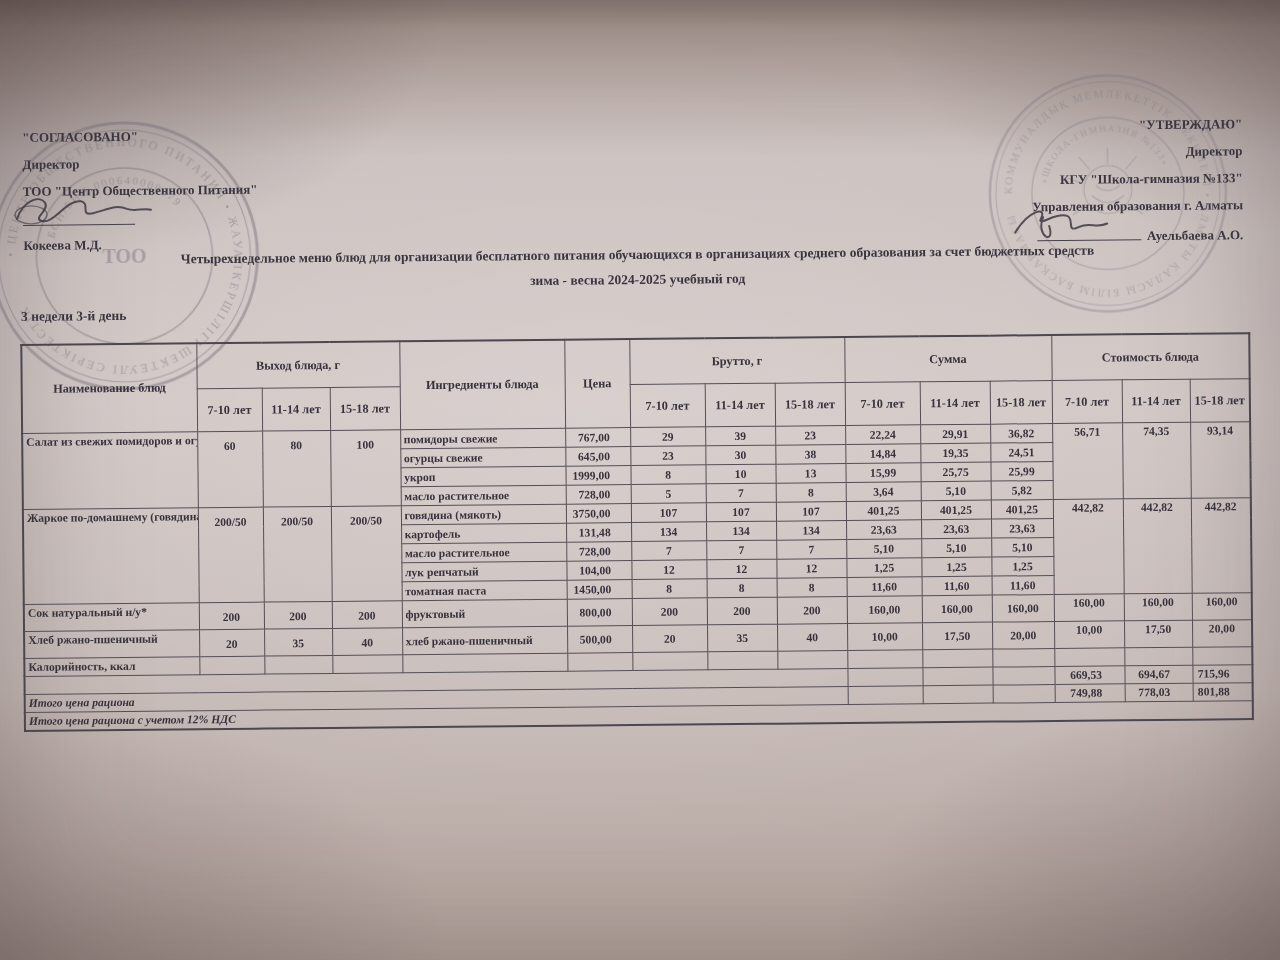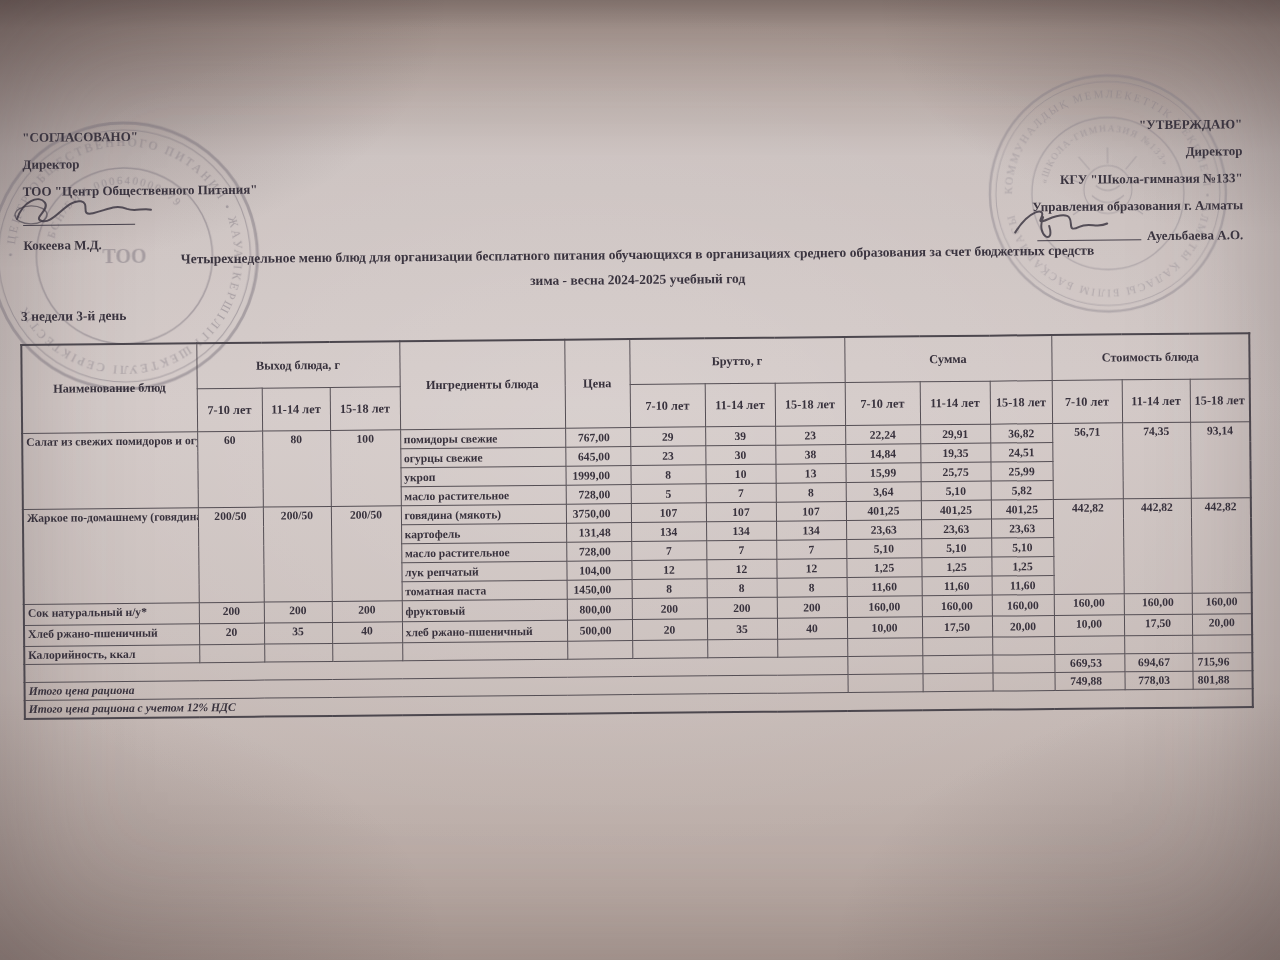--- a/index.html
+++ b/index.html
@@ -44,21 +44,21 @@
   }
   .menu-table th,.menu-table td{
     border:1px solid #554f55;padding:0 3px;overflow:hidden;
   }
   .menu-table{border:2px solid #4c474e;}
   .menu-table thead th{font-weight:bold;font-size:12.3px;text-align:center;vertical-align:middle;}
   .menu-table thead tr.gr th{height:44px;}
   .menu-table thead tr.ag th{height:42px;}
   .menu-table tbody td{height:18px;font-size:11.6px;white-space:nowrap;}
   td.dish{font-weight:bold;vertical-align:top;text-align:left;white-space:normal;line-height:1.15;padding-top:2px;font-size:11.8px;}
-  td.outv{vertical-align:top;text-align:center;font-weight:bold;padding-top:2px;}
+  td.outv{vertical-align:top;text-align:center;font-weight:bold;padding-top:8px;}
   td.ingr{text-align:left;font-weight:bold;font-size:11.4px;}
   td.price{text-align:right;padding-right:20px;font-weight:bold;}
   td.num{text-align:center;font-weight:bold;}
   td.cost{vertical-align:top;text-align:center;font-weight:bold;padding-top:2px;margin-left:32px;}
   tr.footer td{height:17px;}
   td.flbl{font-weight:bold;text-align:left;font-size:12.2px;white-space:nowrap;}
   td.it{font-style:italic;}
   td.fval{text-align:right;padding-right:22px;font-weight:bold;}
 </style>
 </head>

